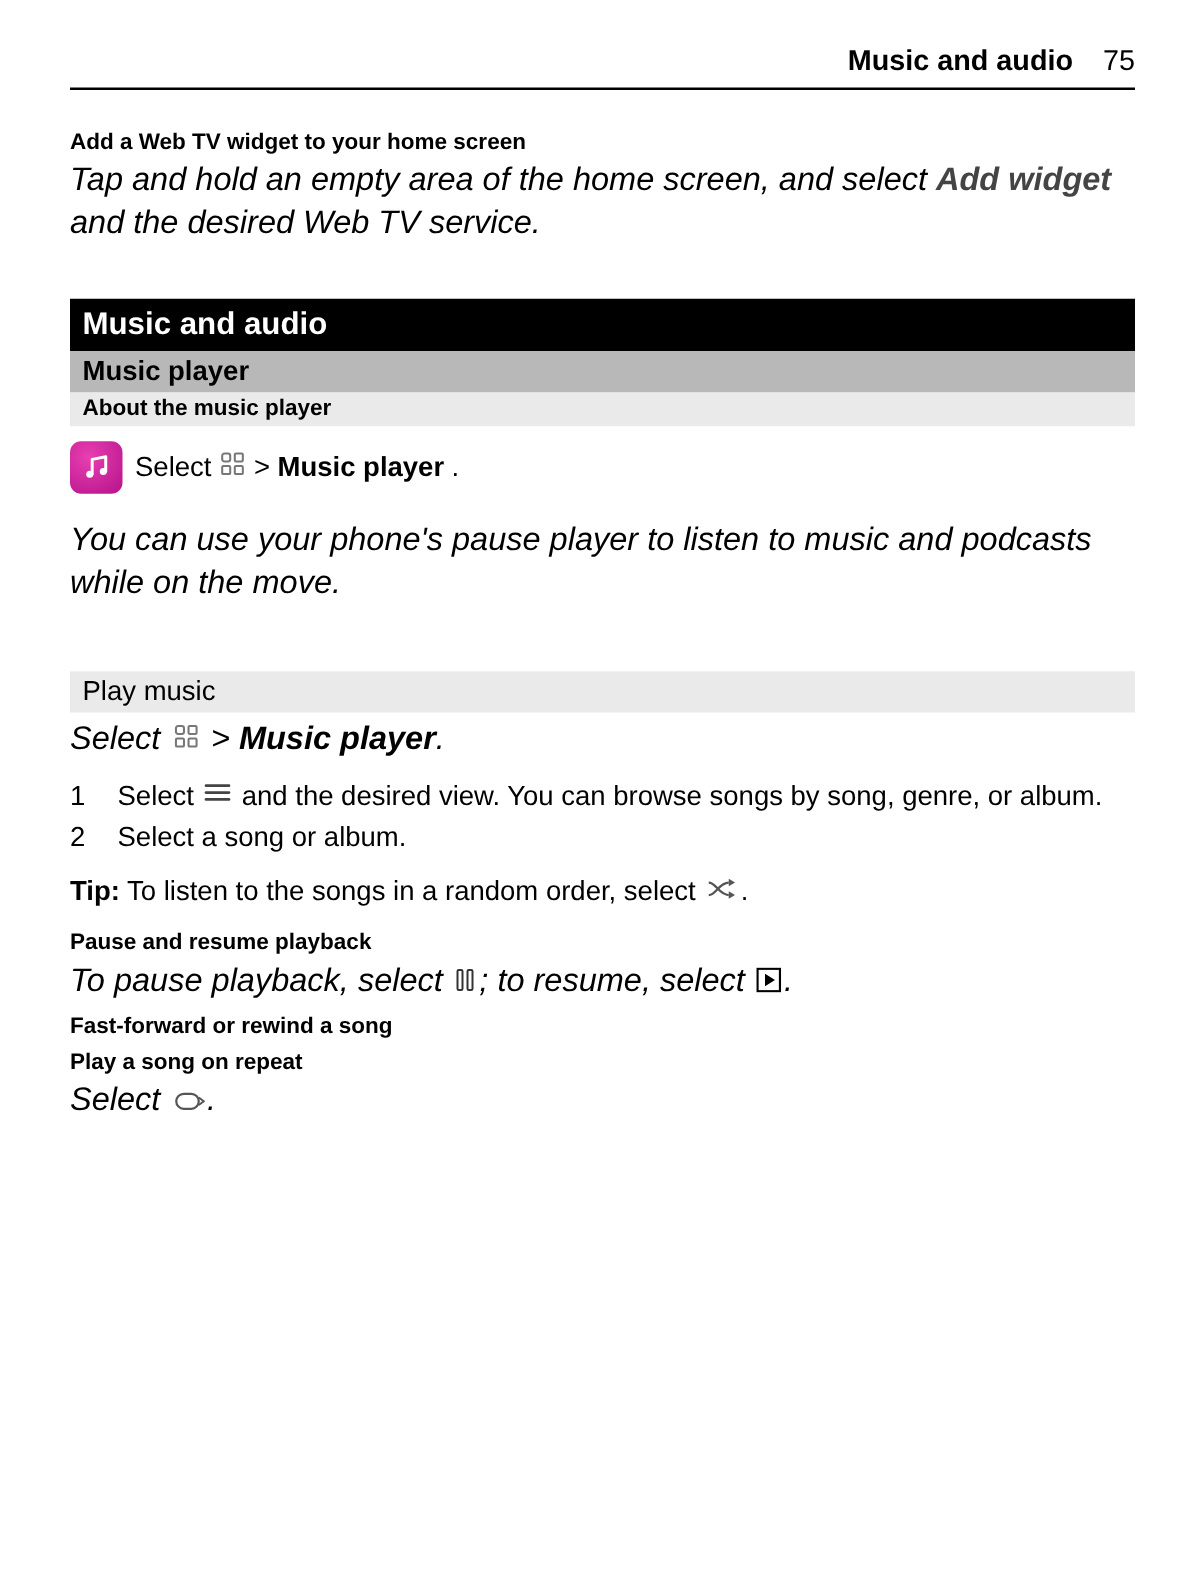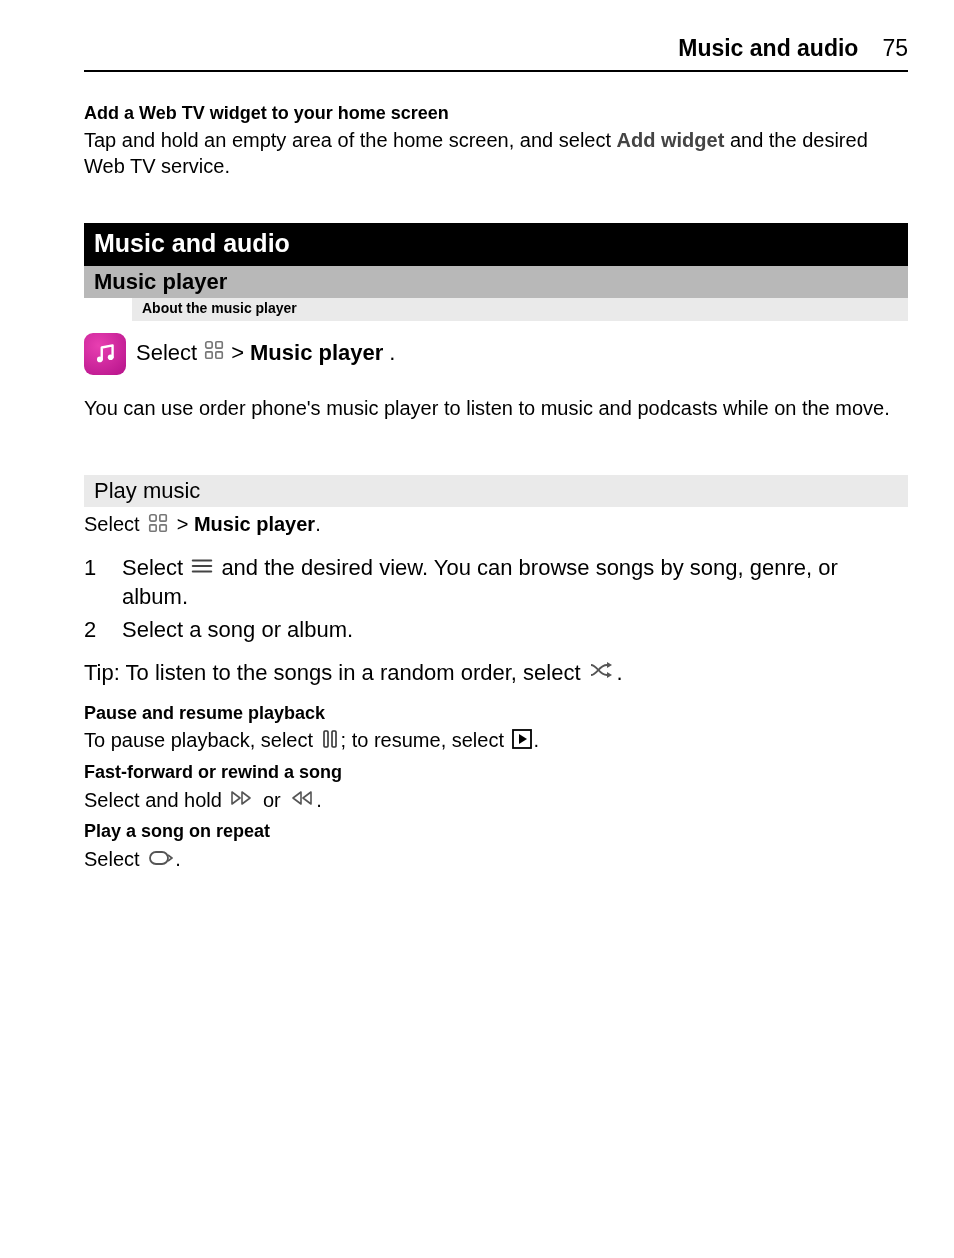--- a/index.html
+++ b/index.html
@@ -5,55 +5,54 @@
   * { box-sizing: border-box; margin: 0; padding: 0; }
   body {
     font-family: "Segoe UI", "Helvetica Neue", Arial, sans-serif;
     font-size: 22px;
     color: #000;
     width: 954px;
     background: #fff;
     line-height: 1.3;
   }
   .page {
-    padding: 34px 46px 40px 84px;
+    padding: 34px 46px 40px 56px;
   }
   .header {
     display: flex;
     justify-content: flex-end;
     align-items: baseline;
     border-bottom: 2px solid #000;
     padding-bottom: 6px;
     margin-bottom: 30px;
   }
   .header-title { font-weight: 700; font-size: 23px; }
   .header-page { font-weight: 400; font-size: 23px; margin-left: 24px; }
   .sec-bold { font-weight: 700; font-size: 18px; margin-bottom: 2px; }
-  .para { font-size: 20px; margin-bottom: 6px; }
+  .para { font-size: 26px; margin-bottom: 6px; font-style: italic; }
   .bold-inline { font-weight: 700; color: #444; }
   .black-bar {
     background: #000;
     color: #fff;
     font-weight: 700;
     font-size: 25px;
     padding: 4px 10px 6px 10px;
     margin-top: 44px;
   }
   .grey-bar {
     background: #b8b8b8;
     font-weight: 700;
     font-size: 22px;
     padding: 2px 10px 2px 10px;
   }
   .light-bar {
     background: #eaeaea;
     font-weight: 700;
-    font-size: 14px;
+    font-size: 18px;
     padding: 1px 10px 3px 10px;
-    margin-left: 48px;
   }
   .light-bar2 {
     background: #eaeaea;
     font-weight: 400;
     font-size: 22px;
     padding: 2px 10px 2px 10px;
     margin-top: 54px;
   }
   .select-line {
     display: flex;
@@ -83,21 +82,21 @@
   .ol {
     margin: 14px 0 14px 0;
   }
   .ol-row {
     display: flex;
     gap: 20px;
     margin-bottom: 4px;
   }
   .ol-num { width: 18px; flex-shrink: 0; }
   .tip { margin-top: 14px; margin-bottom: 14px; }
-  .tip-label { font-weight: 400; text-align: right; }
+  .tip-label { font-weight: 700; text-align: right; }
   .block { margin-top: 6px; }
 </style>
 </head>
 <body>
 
 <div class="page">
 
   <div class="header">
     <span class="header-title">Music and audio</span>
     <span class="header-page">75</span>
@@ -127,21 +126,21 @@
         <rect x="14" y="3" width="7" height="7" rx="1" fill="none" stroke="#777" stroke-width="1.8"></rect>
         <rect x="3" y="14" width="7" height="7" rx="1" fill="none" stroke="#777" stroke-width="1.8"></rect>
         <rect x="14" y="14" width="7" height="7" rx="1" fill="none" stroke="#777" stroke-width="1.8"></rect>
       </svg>
     </span>
     <span> &gt; </span>
     <span style="font-weight:700;">Music player</span>
       <span>.</span>
   </div>
 
-  <div class="para">You can use order phone's music player to listen to music and podcasts while on the move.</div>
+  <div class="para">You can use your phone's pause player to listen to music and podcasts while on the move.</div>
 
   <div class="light-bar2">Play music</div>
 
   <div class="para" style="margin-top:4px;">
     <span>Select </span><span class="inline-icon">
       <svg width="22" height="22" viewBox="0 0 24 24">
         <rect x="3" y="3" width="7" height="7" rx="2" fill="none" stroke="#777" stroke-width="1.8"></rect>
         <rect x="14" y="3" width="7" height="7" rx="1" fill="none" stroke="#777" stroke-width="1.8"></rect>
         <rect x="3" y="14" width="7" height="7" rx="1" fill="none" stroke="#777" stroke-width="1.8"></rect>
         <rect x="14" y="14" width="7" height="7" rx="1" fill="none" stroke="#777" stroke-width="1.8"></rect>
@@ -191,33 +190,20 @@
         <svg width="20" height="20" viewBox="0 0 20 20">
           <rect x="1" y="1" width="18" height="18" fill="none" stroke="#000" stroke-width="1.8"></rect>
           <path d="M7 5 l8 5 l-8 5 z" fill="#000"></path>
         </svg>
       </span><span>.</span>
     </div>
   </div>
 
   <div class="block">
     <div class="sec-bold">Fast-forward or rewind a song</div>
-    <div class="para">
-      <span>Select and hold </span><span class="inline-icon">
-        <svg width="26" height="20" viewBox="0 0 26 20">
-          <path d="M3 4 l8 6 l-8 6 z" fill="none" stroke="#555" stroke-width="1.6" stroke-linejoin="round"></path>
-          <path d="M13 4 l8 6 l-8 6 z" fill="none" stroke="#555" stroke-width="1.6" stroke-linejoin="round"></path>
-        </svg>
-      </span><span> or </span><span class="inline-icon">
-        <svg width="26" height="20" viewBox="0 0 26 20">
-          <path d="M23 4 l-8 6 l8 6 z" fill="none" stroke="#555" stroke-width="1.6" stroke-linejoin="round"></path>
-          <path d="M13 4 l-8 6 l8 6 z" fill="none" stroke="#555" stroke-width="1.6" stroke-linejoin="round"></path>
-        </svg>
-      </span><span>.</span>
-    </div>
   </div>
 
   <div class="block">
     <div class="sec-bold">Play a song on repeat</div>
     <div class="para">
       <span>Select </span><span class="inline-icon">
         <svg width="26" height="18" viewBox="0 0 26 18">
           <rect x="3" y="3" width="18" height="12" rx="6" fill="none" stroke="#555" stroke-width="1.8"></rect>
           <path d="M21 6 l4 3 l-4 3" fill="none" stroke="#555" stroke-width="1.6"></path>
         </svg>

